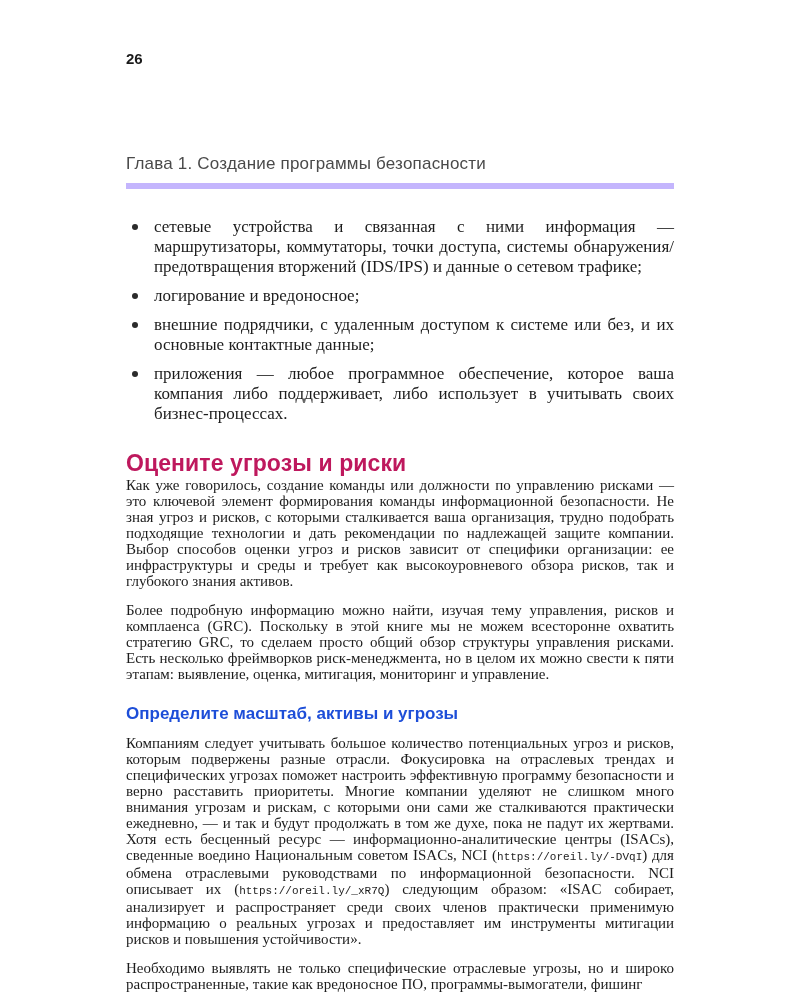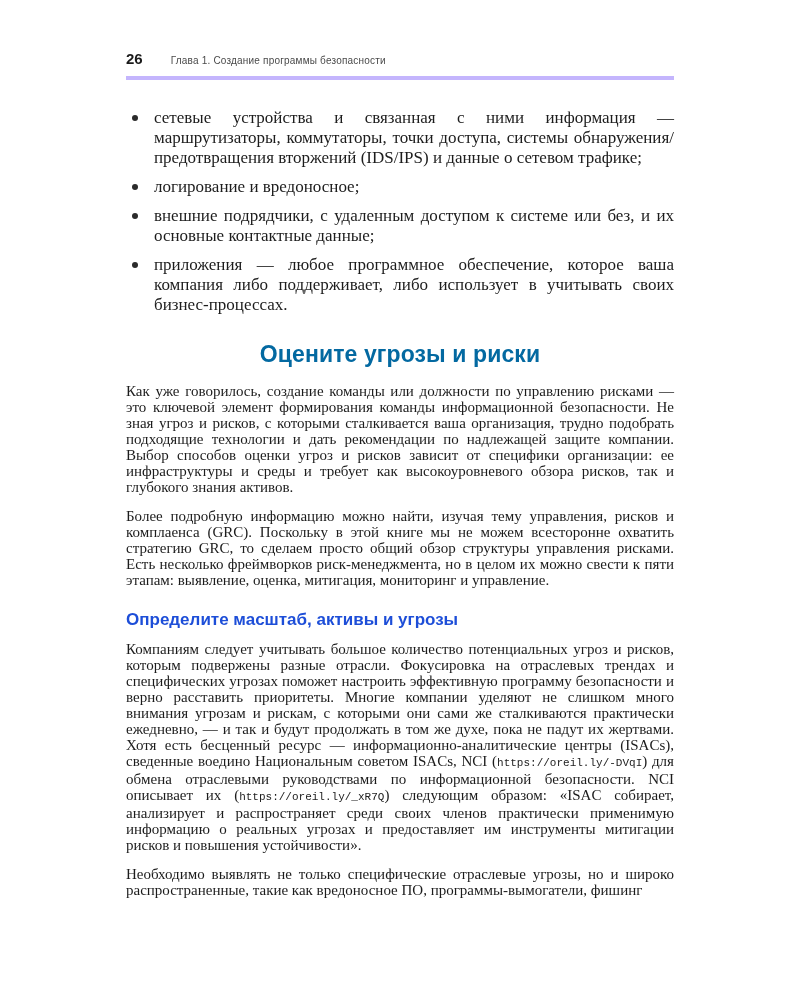--- a/index.html
+++ b/index.html
@@ -14,48 +14,47 @@
     height:1000px;
     background:#ffffff;
     padding:50px 126px 0 126px;
     overflow:hidden;
     hyphens:auto;
     -webkit-hyphens:auto;
   }
   .page-header {
     display:flex;
     align-items:baseline;
-    gap:28px;
-    border-bottom:4px solid #c4b5fd;
+    gap:40px;
+    border-bottom:6px solid #c4b5fd;
     padding-bottom:9px;
     font-family:"Liberation Sans", sans-serif;
+    flex-direction:column;
   }
   .page-num { font-weight:bold; font-size:15px; color:#1a1a1a; }
-  .chapter  { font-size:10px; color:#4a4a4a; letter-spacing:0.2px; }
+  .chapter  { font-size:17px; color:#4a4a4a; letter-spacing:0.2px;margin-top:47px; }
 
   ul.bullets { list-style:none; margin-top:28px; }
   li.bullet { display:flex; margin-bottom:9px; }
   .dot {
     flex:0 0 auto;
     width:6px; height:6px;
     border-radius:50%;
     background:#2b2b2b;
     margin:7px 16px 0 6px;
   }
   .btext { flex:1; font-size:17px; line-height:20px; text-align:justify; }
 
   h1.section-title {
     font-family:"Liberation Sans", sans-serif;
     font-size:23px;
     font-weight:bold;
-    color:#0369a1;
+    color:#be185d;
     margin-top:26px;
-    margin-bottom:15px;
     letter-spacing:0.1px;
-    text-align:center;
   }
   h2.subsection-title {
     font-family:"Liberation Sans", sans-serif;
     font-size:17px;
     font-weight:bold;
     color:#1d4ed8;
     margin-top:22px;
     margin-bottom:11px;
   }
   p.body-para {

